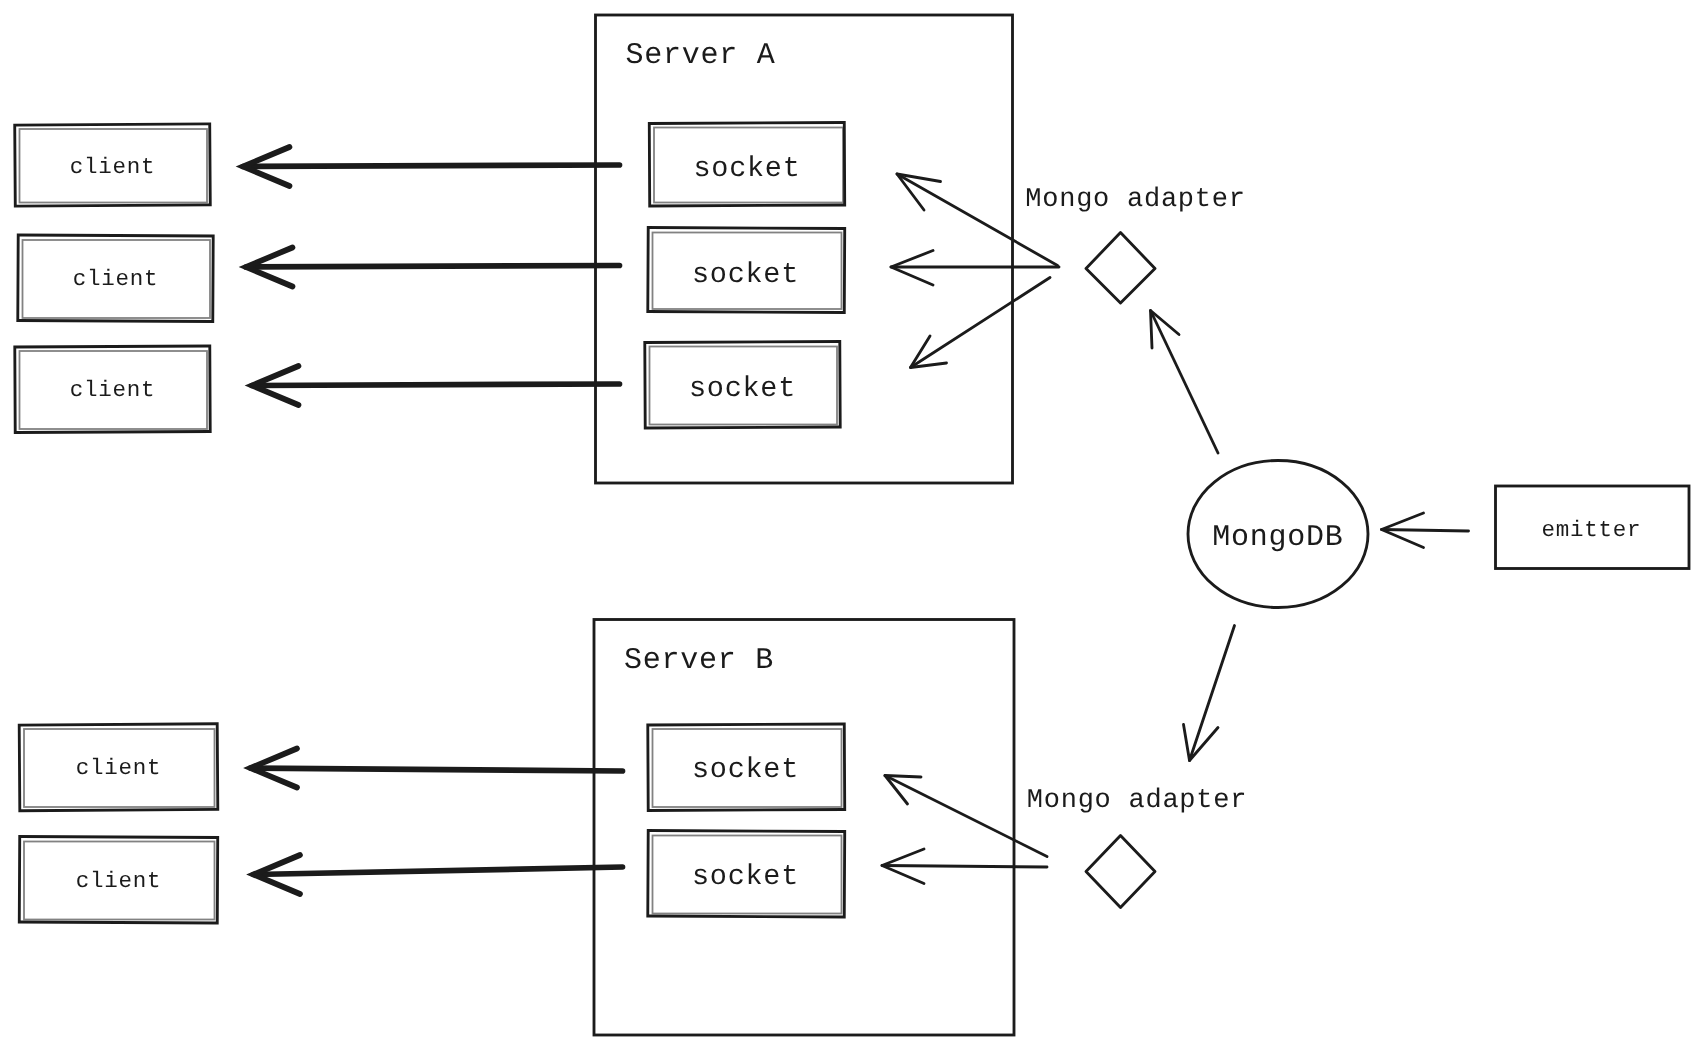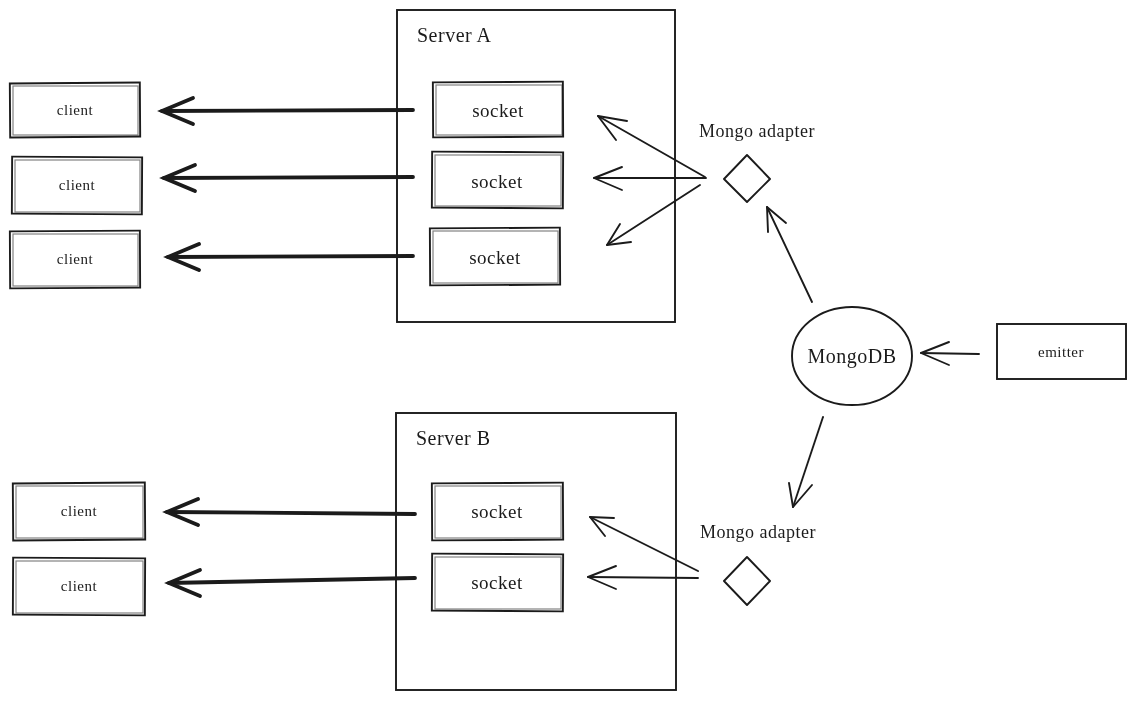--- a/index.html
+++ b/index.html
@@ -1,21 +1,21 @@
 <!DOCTYPE html>
 <html><head>
 <meta charset="utf-8">
 <style>
   html, body { margin: 0; padding: 0; background: #ffffff; }
   #stage {
     position: relative;
     width: 1134px;
     height: 702px;
     background: #ffffff;
-    font-family: Liberation Serif, serif;
+    font-family: Liberation Mono, monospace;
     overflow: hidden;
   }
   svg { position: absolute; top: 0; left: 0; }
   .box   { fill: #ffffff; stroke: #1b1b1b; stroke-width: 1.9; }
   .box2  { fill: none;    stroke: #1b1b1b; stroke-width: 1.2; opacity: .55; }
   .ln    { stroke: #1b1b1b; stroke-width: 1.9; fill: none; stroke-linecap: round; stroke-linejoin: round; }
   .thick { stroke: #1b1b1b; stroke-width: 3.8; fill: none; stroke-linecap: round; }
   .lbl       { fill: #1b1b1b; font-size: 20px; letter-spacing: .5px; }
   .lbl-sock  { fill: #1b1b1b; font-size: 19px; text-anchor: middle; letter-spacing: .5px; }
   .lbl-cli   { fill: #1b1b1b; font-size: 15px; text-anchor: middle; letter-spacing: .5px; }

